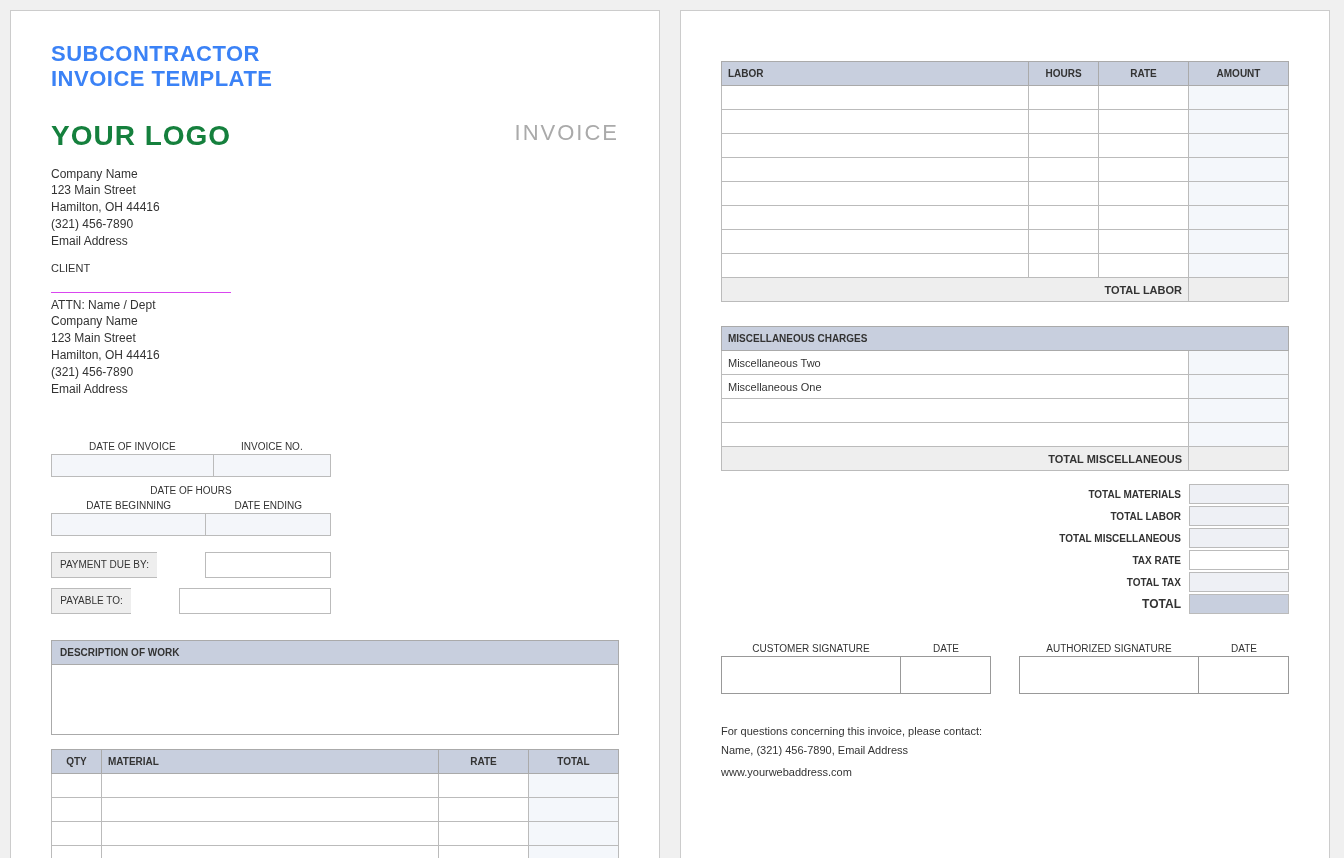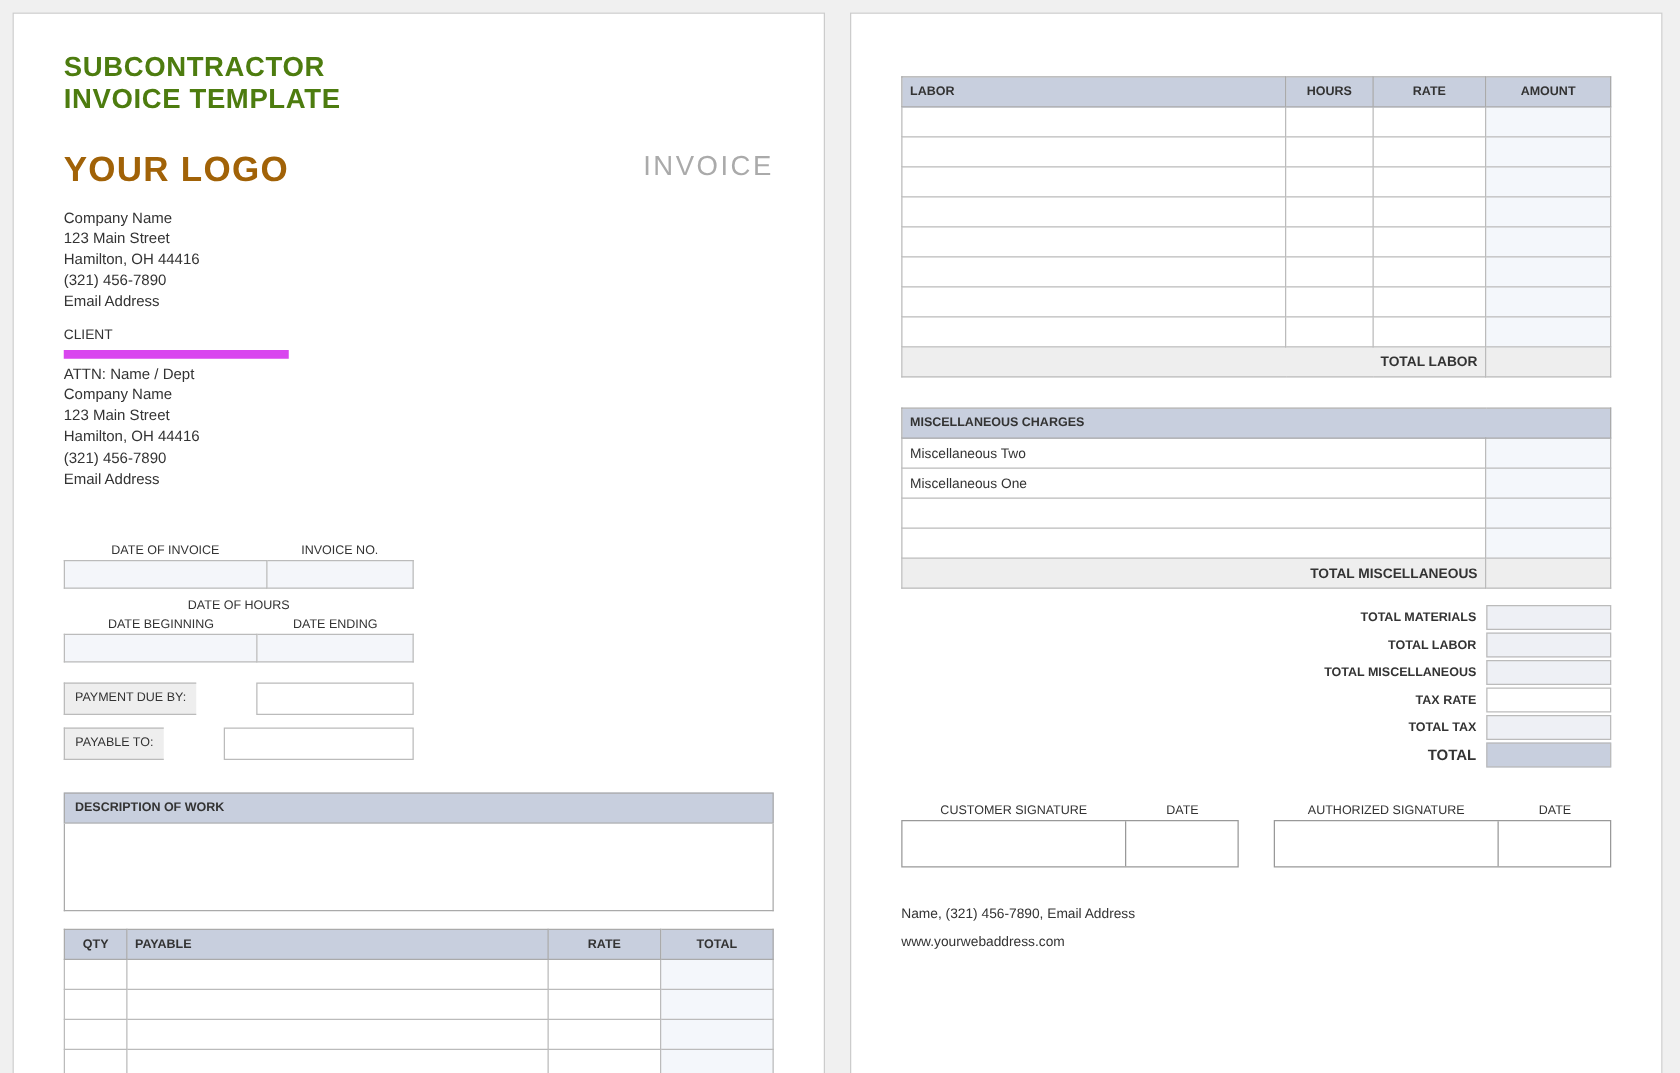--- a/index.html
+++ b/index.html
@@ -16,33 +16,33 @@
     background: #fff;
     border: 1px solid #ccc;
     width: 650px;
     min-height: 838px;
     padding: 30px 40px;
     position: relative;
   }
   .title {
     font-size: 22px;
     font-weight: bold;
-    color: #4d7c0f;
+    color: #3b82f6;
     letter-spacing: 0.5px;
     line-height: 1.15;
     margin-bottom: 28px;
   }
   .logo-row { display: flex; justify-content: space-between; align-items: flex-start; margin-bottom: 14px;}
-  .logo { font-size: 28px; font-weight: bold; color: #a16207; letter-spacing: 1px;}
+  .logo { font-size: 28px; font-weight: bold; color: #15803d; letter-spacing: 1px;}
   .invoice-word { font-size: 22px; color: #aaa; letter-spacing: 2px; font-weight: 300;}
   .two-col { display: flex; gap: 30px; margin-bottom: 16px; flex-direction: column;}
   .left-col { flex: 1; }
   .right-col { width: 280px; }
   .company-block { font-size: 12px; line-height: 1.4; color:#333; margin-bottom: 12px;}
-  .client-label { font-size: 11px; border-bottom:7px solid #d946ef; padding-bottom:6px; margin-bottom:4px; width: 180px;}
+  .client-label { font-size: 11px; border-bottom:1px solid #d946ef; padding-bottom:18px; margin-bottom:4px; width: 180px;}
   .field-table { width:100%; border-collapse: collapse; margin-bottom:8px;}
   .field-table th { font-size:10px; font-weight:normal; text-align:center; padding:2px;}
   .field-table td { border:1px solid #bbb; background:#f4f6fa; height:22px;}
   .lbl-box { display:flex; margin-bottom:10px;gap:48px;}
   .lbl-box .lbl { background:#eee; border:1px solid #bbb; border-right:none; padding:6px 8px; font-size:10px; min-width:100px; text-align:center;}
   .lbl-box .val { border:1px solid #bbb; flex:1; background:#fff; height:26px;}
   .section-hdr { background:#c8cfde; font-size:10px; font-weight:bold; padding:6px 8px; border:1px solid #aaa;}
   .section-body { border:1px solid #aaa; border-top:none; height:70px; background:#fff;}
   table.data { width:100%; border-collapse:collapse; margin-top:14px;}
   table.data th { background:#c8cfde; font-size:10px; font-weight:bold; padding:6px; border:1px solid #aaa; text-align:center;}
@@ -137,21 +137,21 @@
     </div>
   </div>
 
   <div class="section-hdr">DESCRIPTION OF WORK</div>
   <div class="section-body"></div>
 
   <table class="data">
     <thead>
       <tr>
         <th style="width:50px">QTY</th>
-        <th class="left">PAYABLE</th>
+        <th class="left">MATERIAL</th>
         <th style="width:90px">RATE</th>
         <th style="width:90px">TOTAL</th>
       </tr>
     </thead>
     <tbody id="materials-body">
         <tr>
           <td></td>
           <td></td>
           <td></td>
           <td class="shade"></td>
@@ -377,16 +377,17 @@
           <span>DATE</span>
         </div>
       <div class="sig-box">
           <div></div>
           <div></div>
         </div>
     </div>
   </div>
 
   <div class="footer">
+    <div>For questions concerning this invoice, please contact:</div>
     <div>Name, (321) 456-7890, Email Address</div>
     <div style="margin-top:4px">www.yourwebaddress.com</div>
   </div>
 </div>
 
 </body></html>

